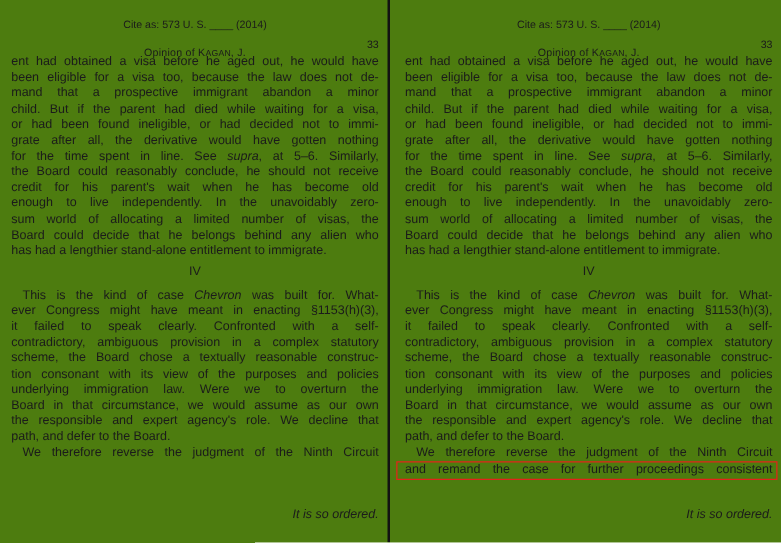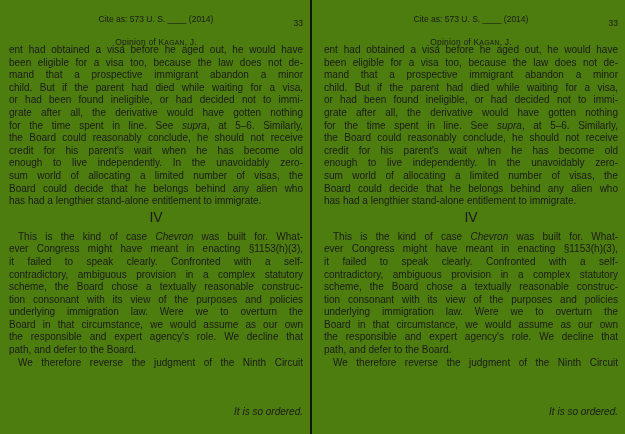--- a/index.html
+++ b/index.html
@@ -20,33 +20,33 @@
   .col {
     position: absolute; top: 0; width: 294px; height: 434px;
     font-size: 10px; line-height: 12.6px;
   }
   .col-left  { left: 9px; }
   .col-right { left: 324px; }
   .cite-row {
     position: absolute; top: 14px; left: 0; right: 0;
     text-align: center; font-size: 8.5px; line-height: 10px;
   }
-  .pageno { position: absolute; right: 0; top: 4px; }
+  .pageno { position: absolute; right: 0; top: 16px; }
   .opinion-row {
     position: absolute; top: 37px; left: 0; right: 0;
     text-align: center; font-size: 8.5px; line-height: 10px;
     letter-spacing: 0.2px;
   }
   .sc-rest { font-size: 6.9px; }
   .body { position: absolute; top: 44px; left: 0; right: 0; }
   .tline { text-align: justify; text-align-last: justify; }
   .tline.lastline { text-align-last: left; }
   .tline.indent { text-indent: 9px; }
   .sec-head {
-    text-align: center; font-size: 14px; line-height: 13px;
+    text-align: center; font-size: 10px; line-height: 13px;
     margin-top: 3.5px; margin-bottom: 6.5px;
   }
   .box-full {
     border: 1.2px solid var(--red);
     margin-left: -7px; padding-left: 6px;
     margin-right: -4px; padding-right: 3px;
   }
   .redbox {
     border: 1.2px solid var(--red);
     padding: 0 5px 0 7px; margin-left: -7px;
@@ -139,18 +139,19 @@
           <div class="tline">contradictory, ambiguous provision in a complex statutory</div>
           <div class="tline">scheme, the Board chose a textually reasonable construc-</div>
           <div class="tline">tion consonant with its view of the purposes and policies</div>
           <div class="tline">underlying immigration law. Were we to overturn the</div>
           <div class="tline">Board in that circumstance, we would assume as our own</div>
           <div class="tline">the responsible and expert agency's role. We decline that</div>
           <div class="tline lastline">path, and defer to the Board.</div>
         </div>
       <div>
           <div class="tline indent">We therefore reverse the judgment of the Ninth Circuit</div>
+          <div class="tline box-full">and remand the case for further proceedings consistent</div>
         </div>
     </div>
     <div class="ordered">It is so ordered.</div>
   </div>
 
 </div>
 
 </body></html>

